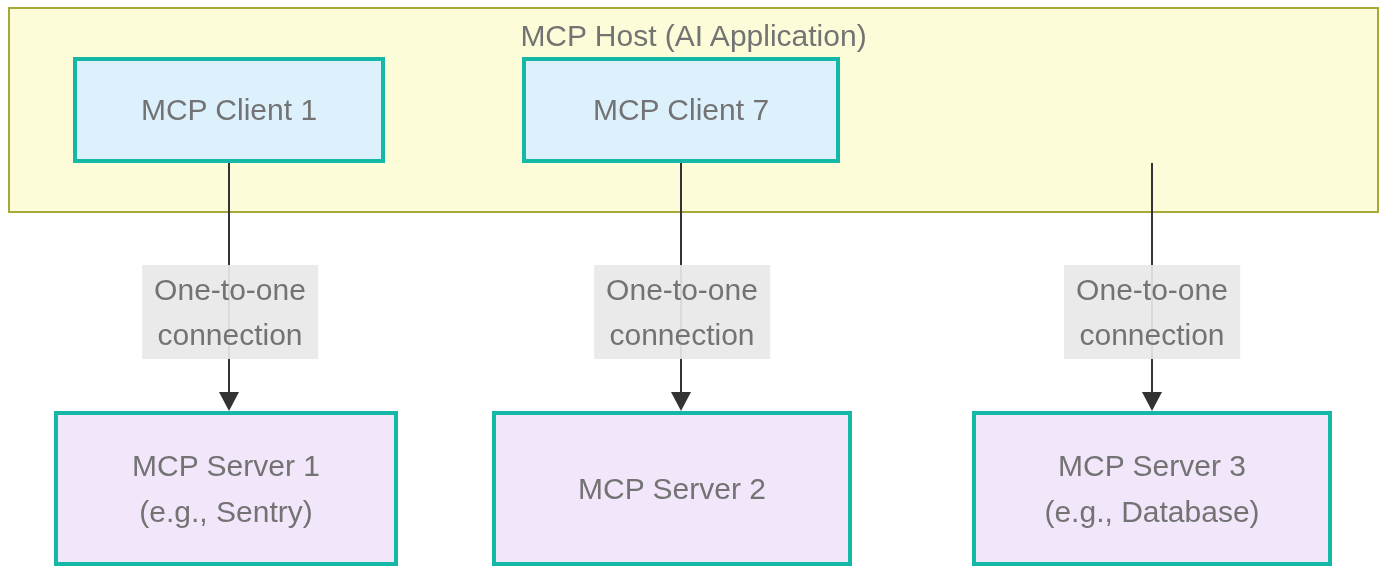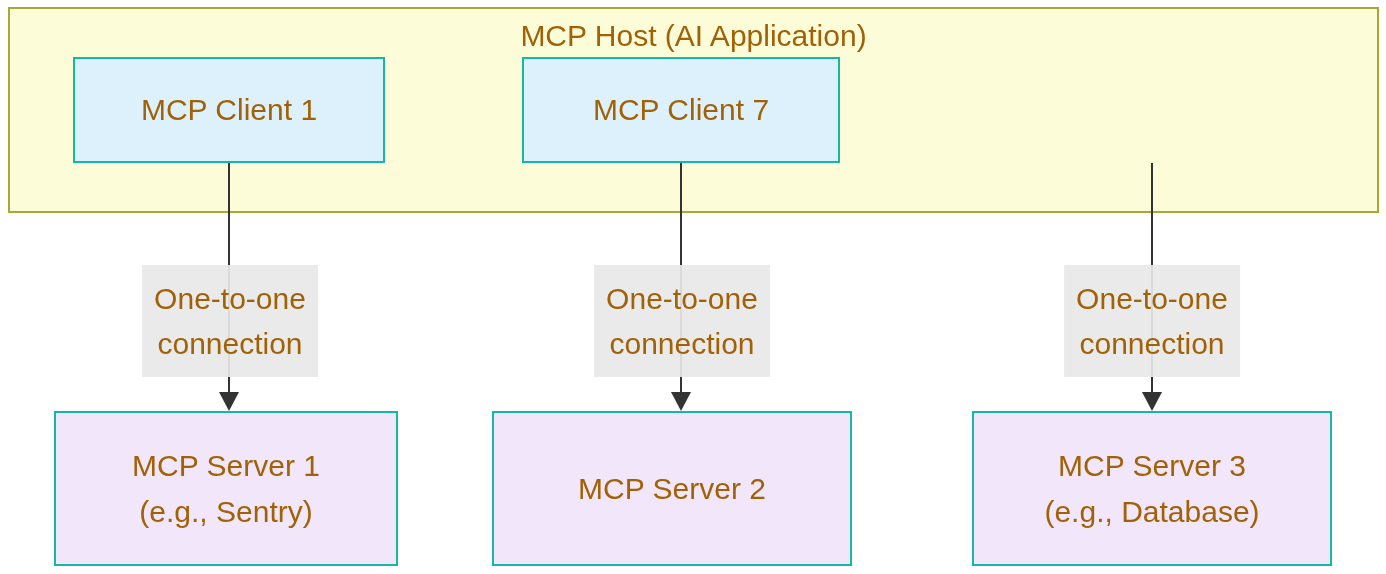--- a/index.html
+++ b/index.html
@@ -2,21 +2,21 @@
 <html><head>
 <meta charset="utf-8">
 <style>
   html, body { margin: 0; padding: 0; background: #ffffff; }
   .canvas {
     position: relative;
     width: 1386px;
     height: 574px;
     background: #ffffff;
     font-family: "Liberation Sans", sans-serif;
-    color: #a16207;
+    color: #737373;
     overflow: hidden;
   }
 
   
   .host {
     position: absolute;
     left: 8px; top: 7px;
     width: 1371px; height: 206px;
     box-sizing: border-box;
     background: #fdfcd9;
@@ -27,21 +27,21 @@
     left: 0; right: 0; top: 9px;
     text-align: center;
     font-size: 30px;
     line-height: 36px;
   }
 
   
   .node {
     position: absolute;
     box-sizing: border-box;
-    border: 2px solid #14b8a6;
+    border: 4px solid #14b8a6;
     display: flex;
     flex-direction: column;
     align-items: center;
     justify-content: center;
     font-size: 30px;
     line-height: 46px;
     text-align: center;
   }
   .client { background: #ddf1fd; top: 57px; height: 106px; }
   .client1 { left: 73px;  width: 312px; }
@@ -76,21 +76,21 @@
   .arrow1 { left: 219px; }
   .arrow2 { left: 671px; }
   .arrow3 { left: 1142px; }
 
   
   .edge-label {
     position: absolute;
     top: 265px;
     transform: translateX(-50%);
     background: rgba(232, 232, 232, 0.92);
-    padding: 11px 12px;
+    padding: 2px 12px;
     font-size: 30px;
     line-height: 45px;
     text-align: center;
     white-space: nowrap;
   }
   .label1 { left: 230px; }
   .label2 { left: 682px; }
   .label3 { left: 1152px; }
 </style>
 </head>

